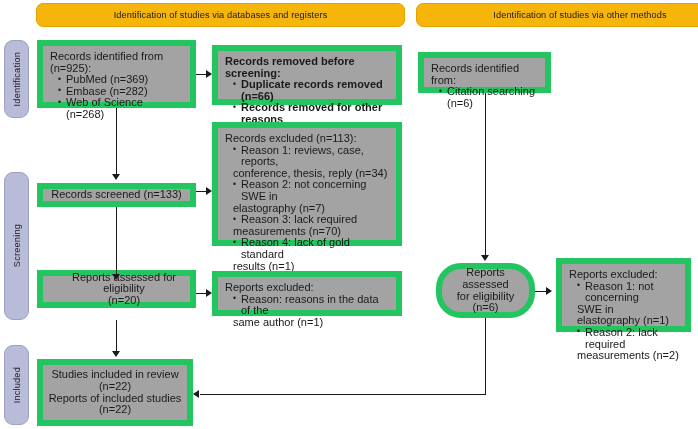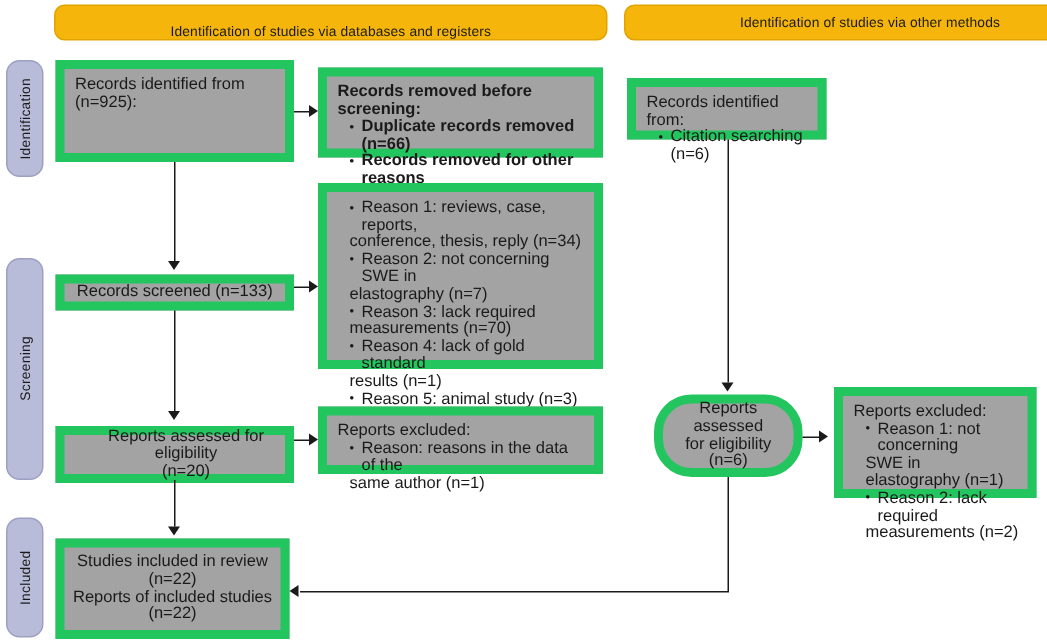--- a/index.html
+++ b/index.html
@@ -111,55 +111,61 @@
     border-top: 4px solid transparent;
     border-bottom: 4px solid transparent;
     border-right: 6px solid #1a1a1a;
   }
 </style>
 </head>
 <body>
 
 <div id="diagram">
 
-  <div class="abs header-bar" style="left:36px; top:3px; width:369px; height:24px;align-items:flex-end;">
+  <div class="abs header-bar" style="left:36px; top:3px; width:369px; height:24px;">
     <span>Identification of studies via databases and registers</span>
   </div>
   <div class="abs header-bar" style="left:416px; top:3px; width:328px; height:24px;">
     <span>Identification of studies via other methods</span>
   </div>
 
   <div class="abs stage-label" style="left:4px; top:40px; width:25px; height:78px;">
     <span>Identification</span>
   </div>
   <div class="abs stage-label" style="left:4px; top:172px; width:25px; height:148px;">
     <span>Screening</span>
   </div>
   <div class="abs stage-label" style="left:4px; top:345px; width:25px; height:80px;">
     <span>Included</span>
   </div>
 
   <div class="abs node" style="left:37px; top:40px; width:159px; height:68px;">
     <span class="head">Records identified from (n=925):</span>
+    <ul>
+      <li>PubMed (n=369)</li>
+      <li>Embase (n=282)</li>
+      <li>Web of Science (n=268)</li>
+    </ul>
   </div>
 
   <div class="abs node" style="left:212px; top:45px; width:190px; height:60px;font-weight:bold;">
     <span class="head">Records removed before screening:</span>
     <ul>
       <li>Duplicate records removed (n=66)</li>
       <li>Records removed for other reasons</li>
     </ul>
     <span class="cont">(n=720)</span>
   </div>
 
   <div class="abs node center" style="left:37px; top:183px; width:159px; height:24px;">
     <span>Records screened (n=133)</span>
   </div>
 
   <div class="abs node" style="left:212px; top:122px; width:190px; height:124px;">
+    <span class="head">Records excluded (n=113):</span>
     <ul>
       <li>Reason 1: reviews, case, reports,</li>
     </ul>
     <span class="cont">conference, thesis, reply (n=34)</span>
     <ul>
       <li>Reason 2: not concerning SWE in</li>
     </ul>
     <span class="cont">elastography (n=7)</span>
     <ul>
       <li>Reason 3: lack required</li>
@@ -167,21 +173,21 @@
     <span class="cont">measurements (n=70)</span>
     <ul>
       <li>Reason 4: lack of gold standard</li>
     </ul>
     <span class="cont">results (n=1)</span>
     <ul>
       <li>Reason 5: animal study (n=3)</li>
     </ul>
   </div>
 
-  <div class="abs node center" style="left:37px; top:284px; width:159px; height:38px;padding-left:20px;">
+  <div class="abs node center" style="left:37px; top:270px; width:159px; height:38px;padding-left:20px;">
     <span>Reports assessed for eligibility</span>
     <span>(n=20)</span>
   </div>
 
   <div class="abs node" style="left:212px; top:271px; width:190px; height:45px;">
     <span class="head">Reports excluded:</span>
     <ul>
       <li>Reason: reasons in the data of the</li>
     </ul>
     <span class="cont">same author (n=1)</span>

